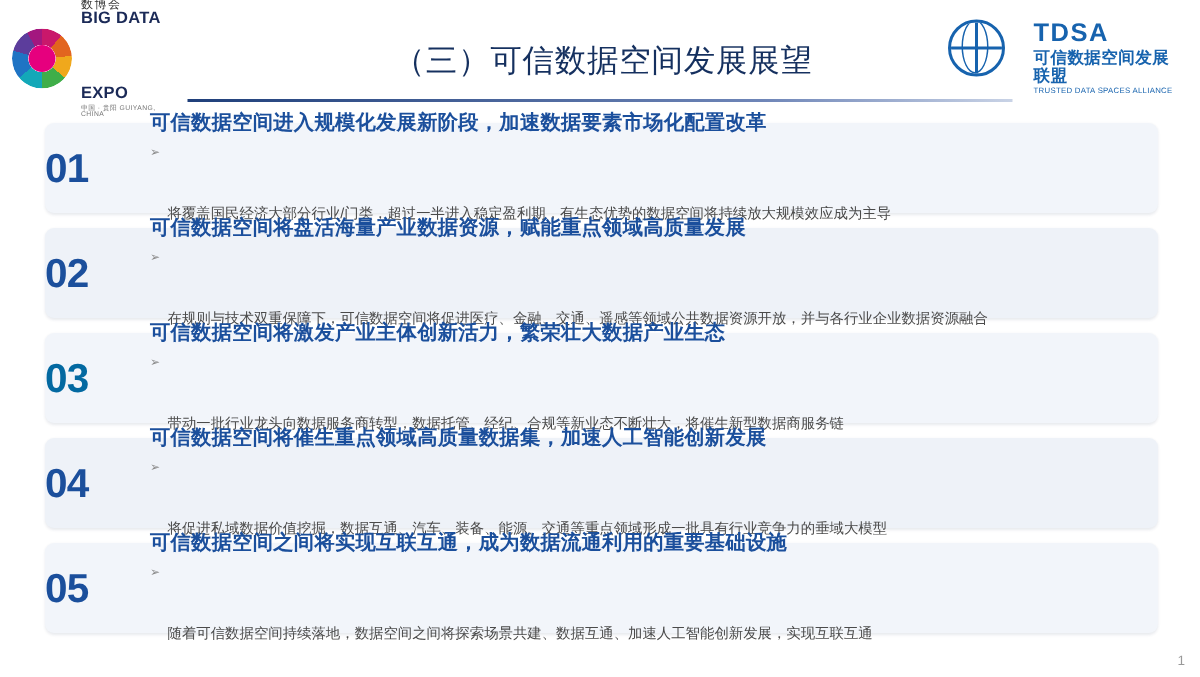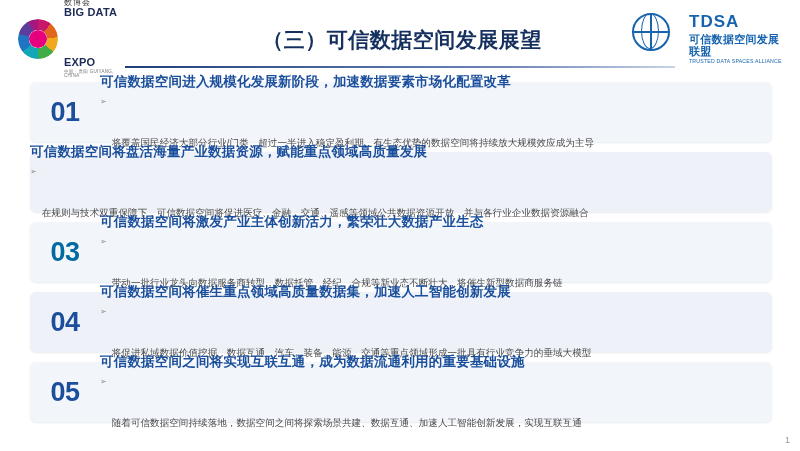--- a/index.html
+++ b/index.html
@@ -31,30 +31,30 @@
     height: 2px;
     background: linear-gradient(to right, #1f3f7a, #6f86b8 70%, #c9d3e6);
   }
   .page-title {
     position: absolute;
     left: 128px;
     top: 26px;
     width: 548px;
     text-align: center;
     font-size: 21px;
-    font-weight: bold;
+    font-weight: normal;
     color: #15305f;
     letter-spacing: 0.5px;
     white-space: nowrap;
   }
 
   
   .logo-left {
     position: absolute;
-    left: 18px;
+    left: 8px;
     top: 16px;
     width: 108px;
     height: 46px;
     display: flex;
     align-items: center;
     gap: 6px;
   }
   .logo-mark {
     position: relative;
     width: 40px;
@@ -201,21 +201,20 @@
     background: #f2f5fa;
     box-shadow: 0 1px 2px rgba(30,50,90,0.10);
     display: flex;
     align-items: center;
   }
   .item.alt {
     background: #eef2f8;
   }
   .num {
     flex: 0 0 70px;
-    text-align: center;
     font-size: 27px;
     font-weight: bold;
     color: #1b4f9c;
     font-family: "Liberation Sans", sans-serif;
     letter-spacing: -0.5px;
   }
   .num.plain {
     color: #0369a1;
     font-weight: bold;
   }
@@ -297,20 +296,21 @@
     <div class="item-body">
       <div class="item-head">可信数据空间进入规模化发展新阶段，加速数据要素市场化配置改革</div>
       <div class="item-sub">
         <span class="bullet">➢</span>
         <span class="sub-text">将覆盖国民经济大部分行业/门类，超过一半进入稳定盈利期，有生态优势的数据空间将持续放大规模效应成为主导</span>
       </div>
     </div>
   </div>
 
   <div class="item alt">
+    <div class="num">02</div>
     <div class="item-body">
       <div class="item-head">可信数据空间将盘活海量产业数据资源，赋能重点领域高质量发展</div>
       <div class="item-sub">
         <span class="bullet">➢</span>
         <span class="sub-text">在规则与技术双重保障下，可信数据空间将促进医疗、金融、交通、遥感等领域公共数据资源开放，并与各行业企业数据资源融合</span>
       </div>
     </div>
   </div>
 
   <div class="item">

